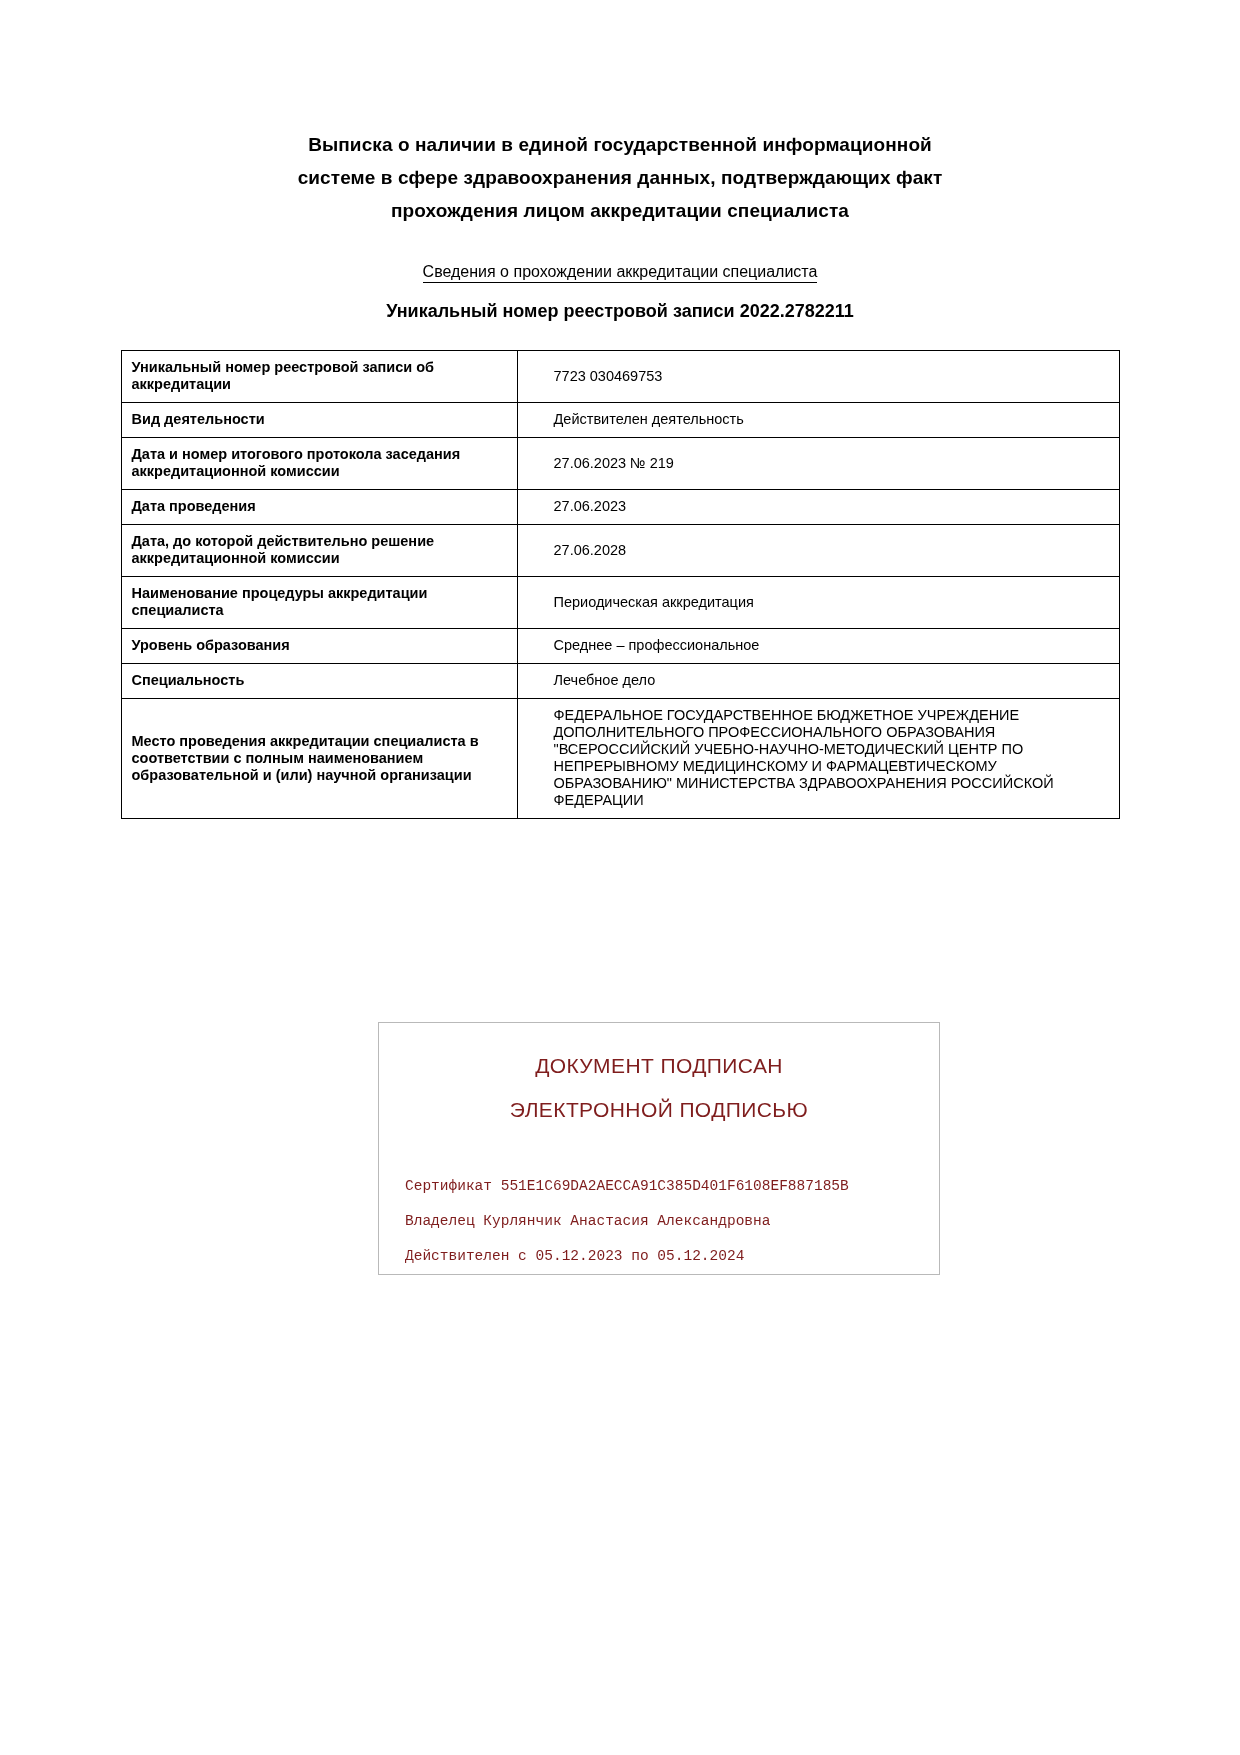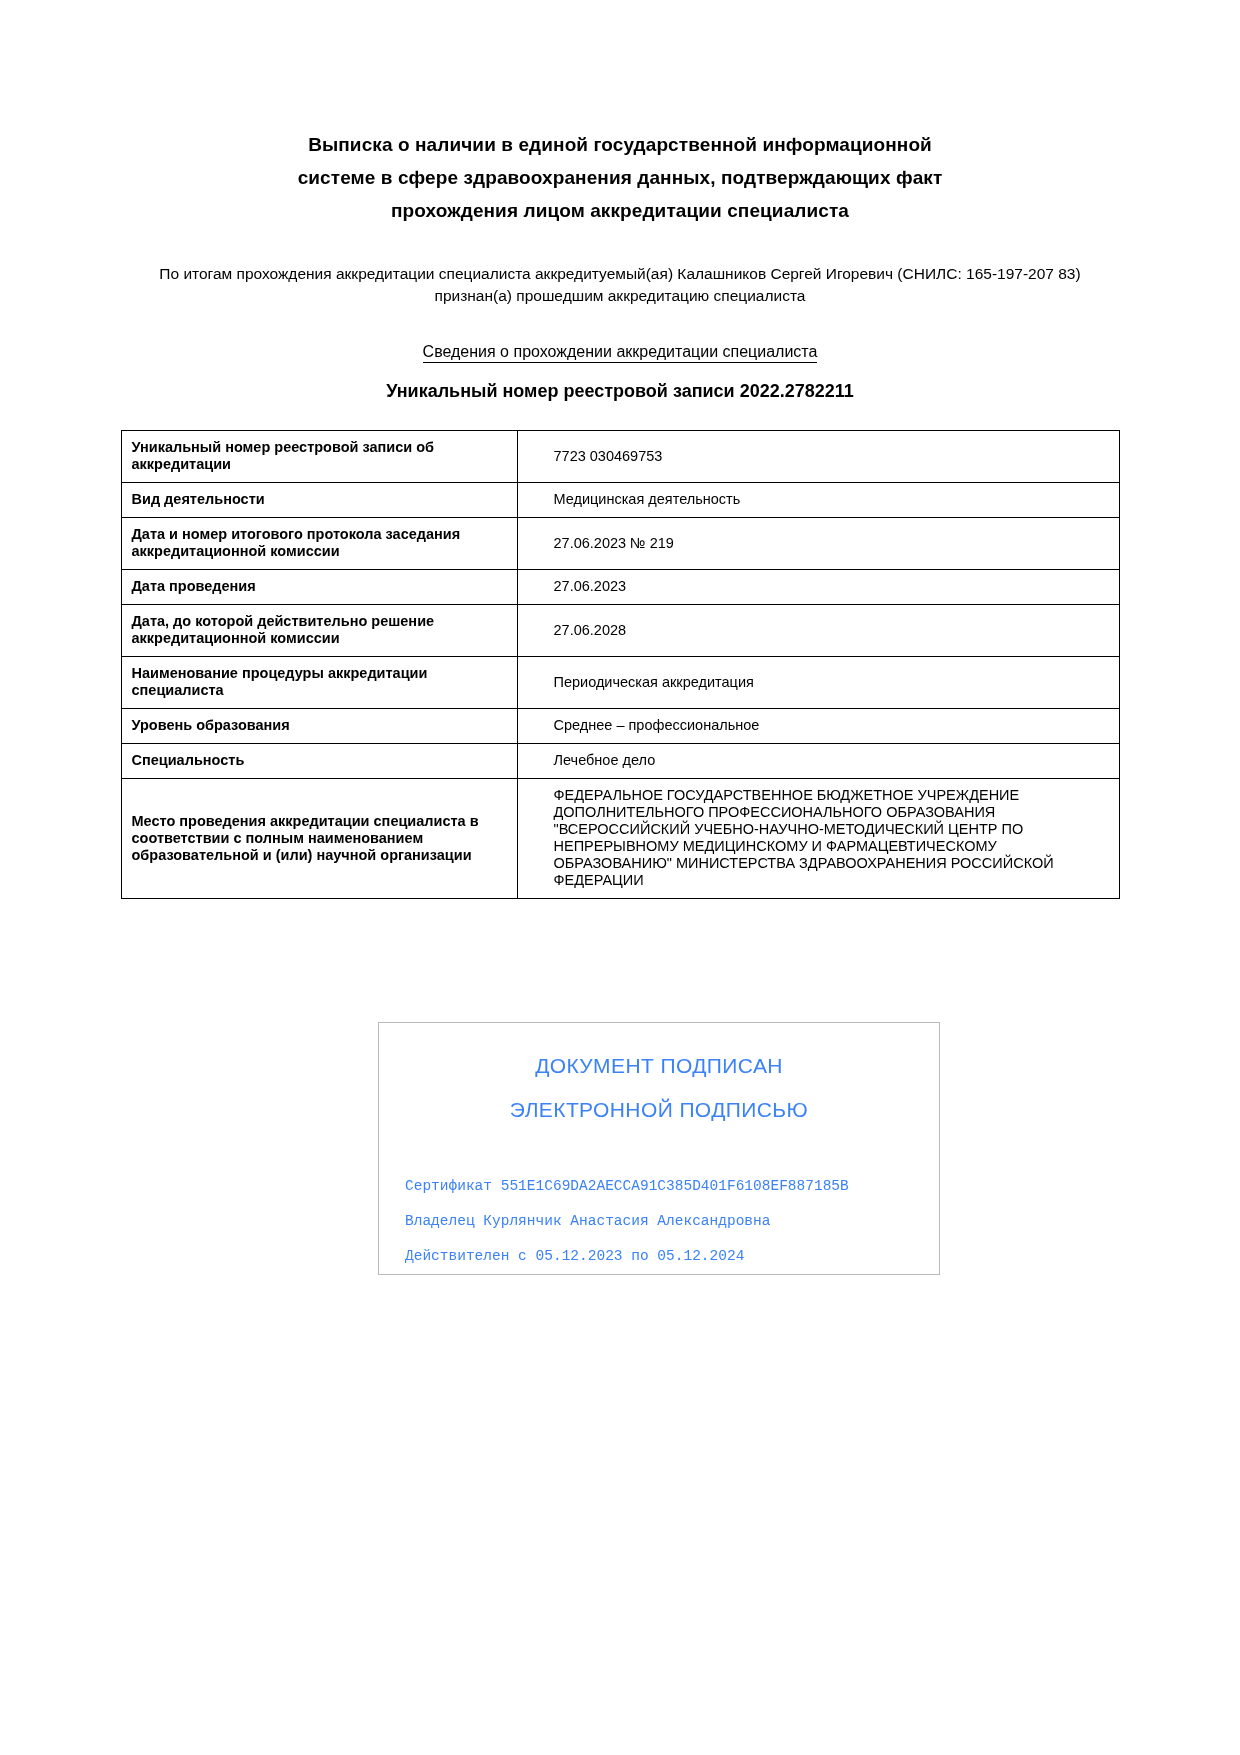--- a/index.html
+++ b/index.html
@@ -98,21 +98,21 @@
     vertical-align: middle;
   }
   .sign-box {
     position: absolute;
     left: 378px;
     top: 1022px;
     width: 562px;
     height: 253px;
     border: 1px solid #b9b9b9;
     box-sizing: border-box;
-    color: #3b82f6;
+    color: #7f1d1d;
   }
   .sign-title {
     text-align: center;
     font-size: 21px;
     line-height: 26px;
     margin-top: 30px;
     letter-spacing: 0.4px;
   }
   .sign-title .l2 {
     display: block;
@@ -134,40 +134,36 @@
 
 <div class="page">
 
   <div class="doc-title">
     <span class="line">Выписка о наличии в единой государственной информационной</span>
     <span class="line">системе в сфере здравоохранения данных, подтверждающих факт</span>
     <span class="line">прохождения лицом аккредитации специалиста</span>
   </div>
 
 
-  <div class="intro">
-    <div>По итогам прохождения аккредитации специалиста аккредитуемый(ая) Калашников Сергей Игоревич (СНИЛС: 165-197-207 83)</div>
-    <div>признан(а) прошедшим аккредитацию специалиста</div>
-  </div>
 
   <div class="section-heading">
     <span>Сведения о прохождении аккредитации специалиста</span>
   </div>
 
   <div class="record-number">Уникальный номер реестровой записи 2022.2782211</div>
 
   <table class="info">
     <tbody>
       <tr>
         <td class="label">Уникальный номер реестровой записи об аккредитации</td>
         <td class="value">7723 030469753</td>
       </tr>
       <tr>
         <td class="label">Вид деятельности</td>
-        <td class="value">Медицинская деятельность</td>
+        <td class="value">Действителен деятельность</td>
       </tr>
       <tr>
         <td class="label">Дата и номер итогового протокола заседания аккредитационной комиссии</td>
         <td class="value">27.06.2023 № 219</td>
       </tr>
       <tr>
         <td class="label">Дата проведения</td>
         <td class="value">27.06.2023</td>
       </tr>
       <tr>

